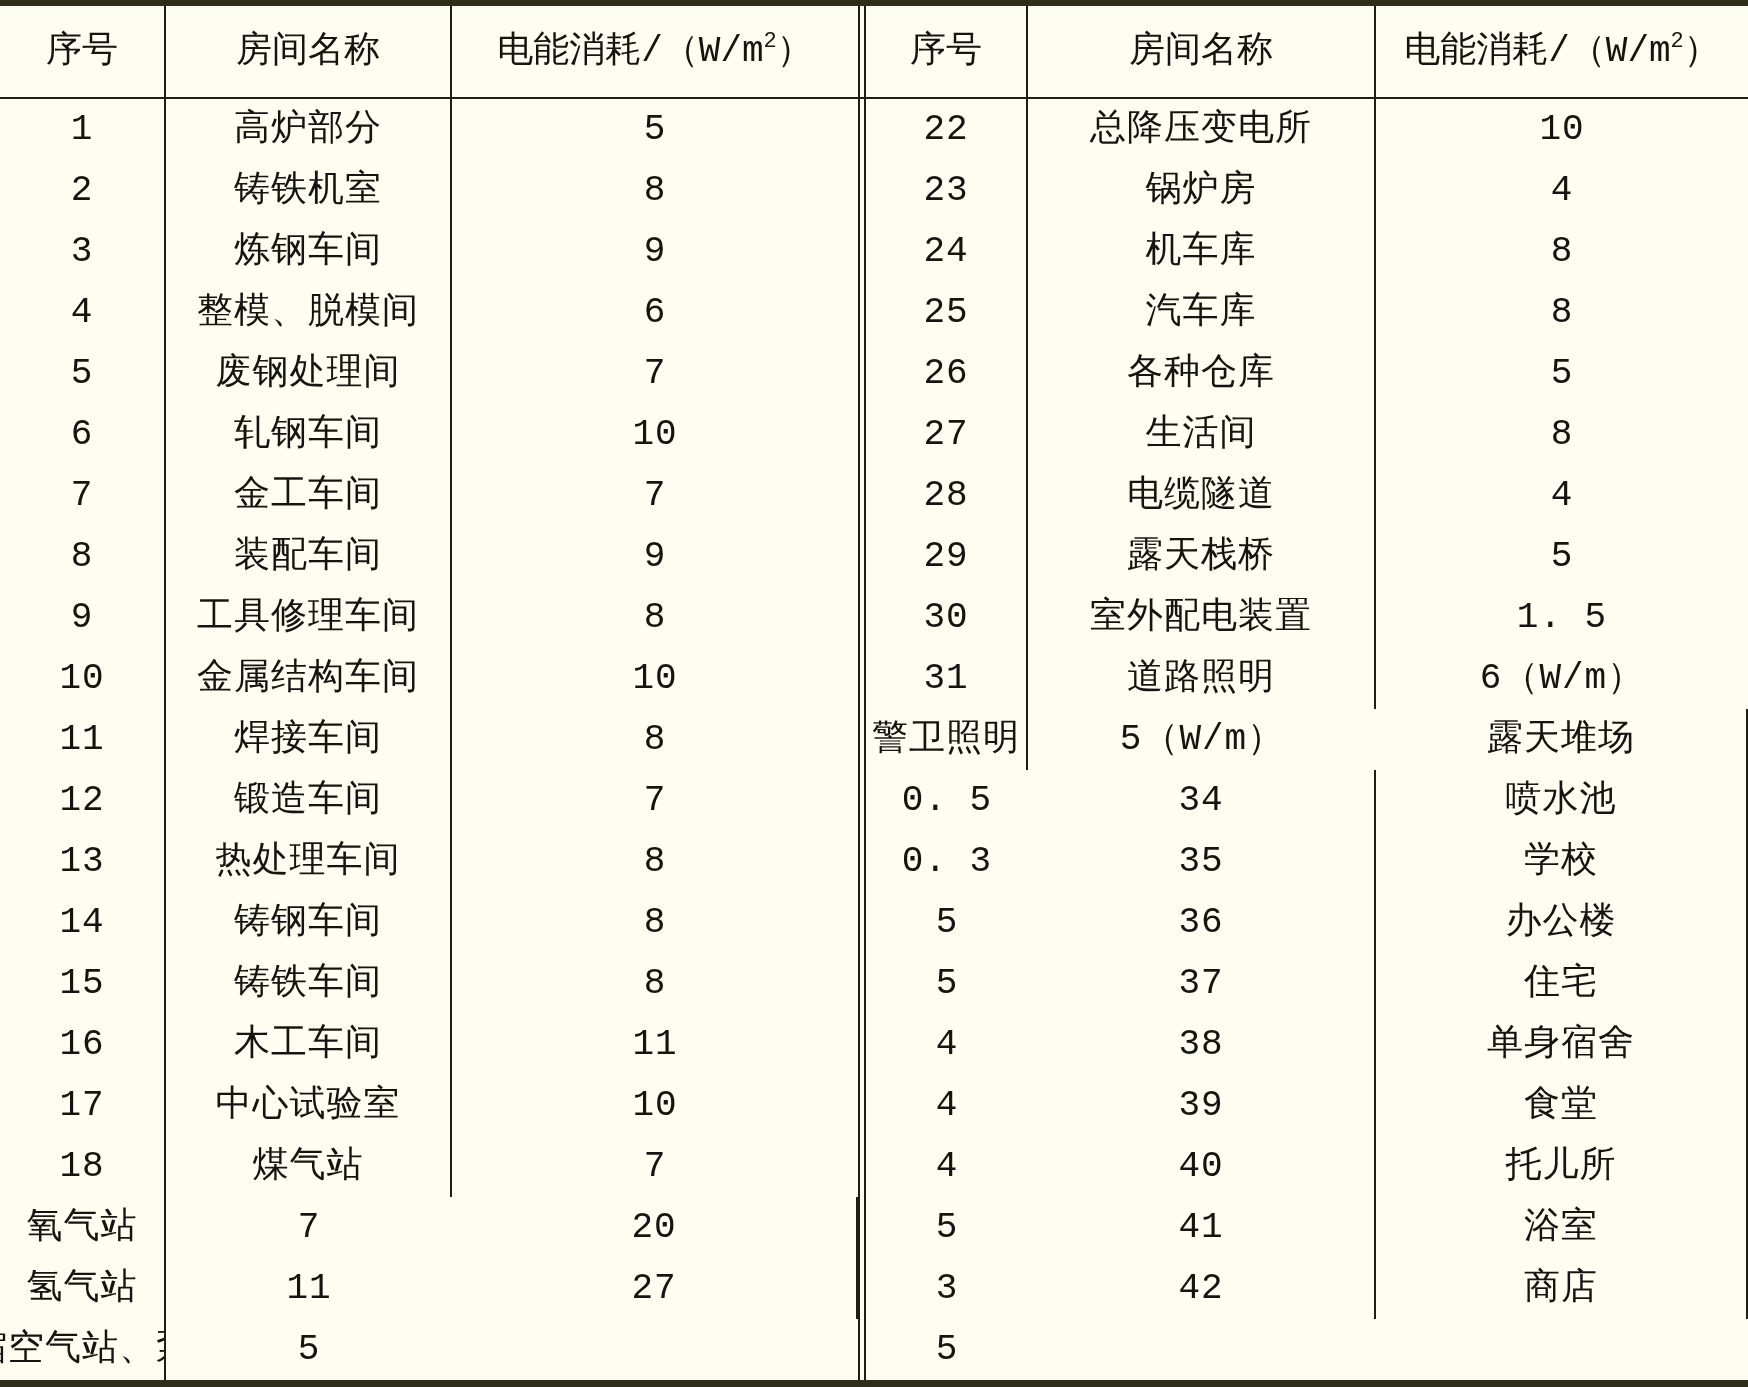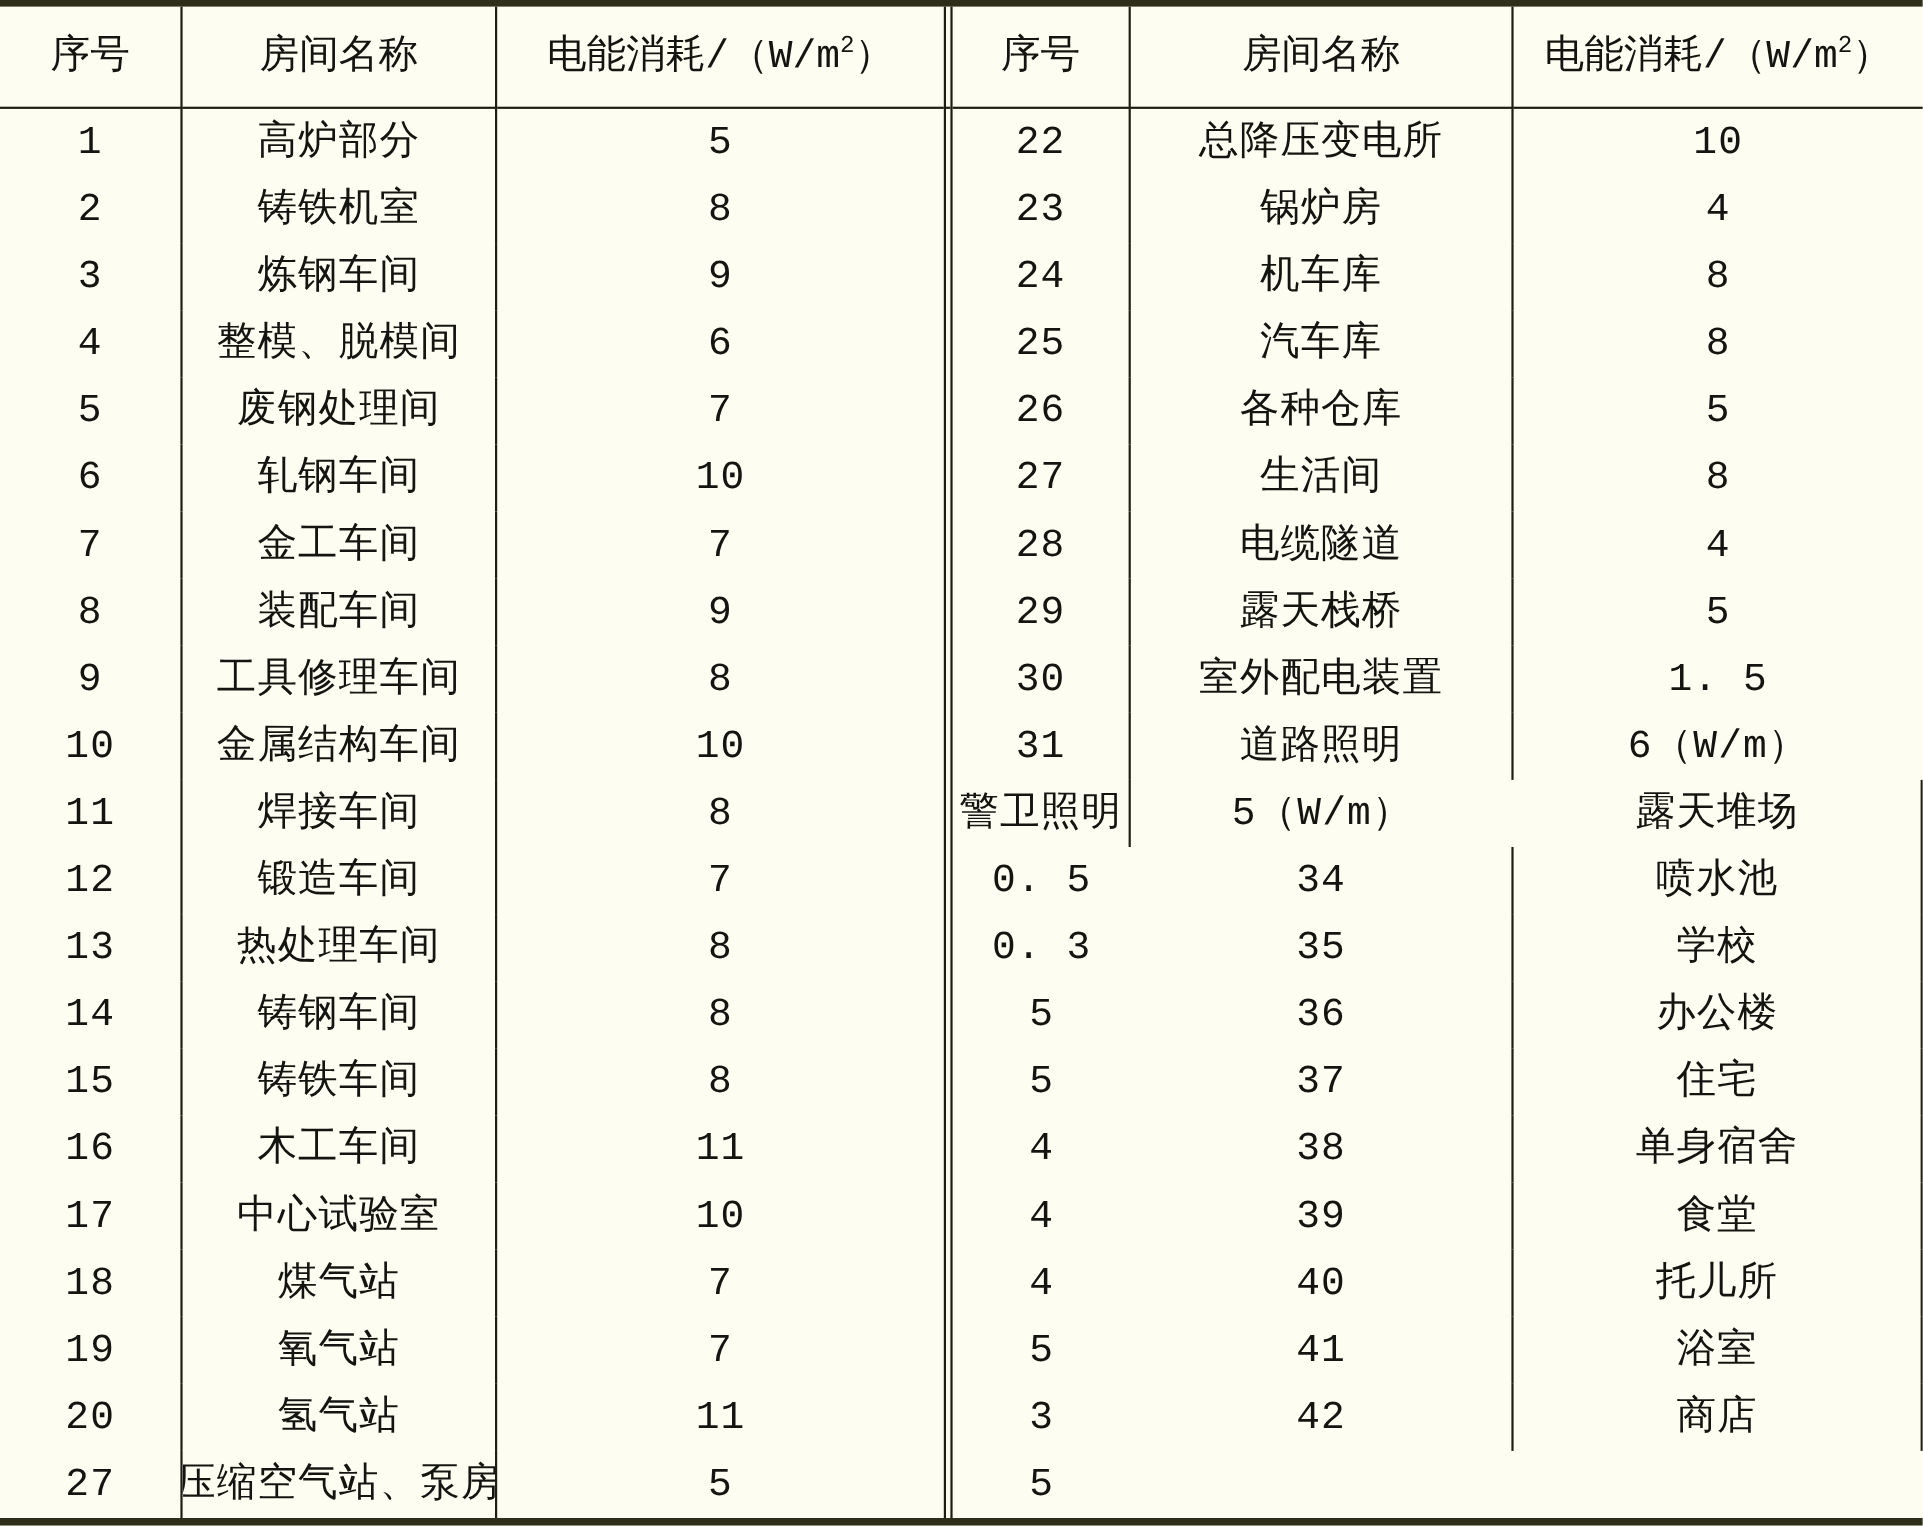--- a/index.html
+++ b/index.html
@@ -111,21 +111,20 @@
         <div class="cell dcell c3">8</div>
         <div class="cell dcell c1">16</div>
         <div class="cell dcell c2">木工车间</div>
         <div class="cell dcell c3">11</div>
         <div class="cell dcell c1">17</div>
         <div class="cell dcell c2">中心试验室</div>
         <div class="cell dcell c3">10</div>
         <div class="cell dcell c1">18</div>
         <div class="cell dcell c2">煤气站</div>
         <div class="cell dcell c3">7</div>
-        <div class="cell dcell c1">19</div>
         <div class="cell dcell c2">氧气站</div>
         <div class="cell dcell c3">7</div>
         <div class="cell dcell c1">20</div>
         <div class="cell dcell c2">氢气站</div>
         <div class="cell dcell c3">11</div>
         <div class="cell dcell c1">27</div>
         <div class="cell dcell c2">压缩空气站、泵房</div>
         <div class="cell dcell c3">5</div>
       </section>
 

